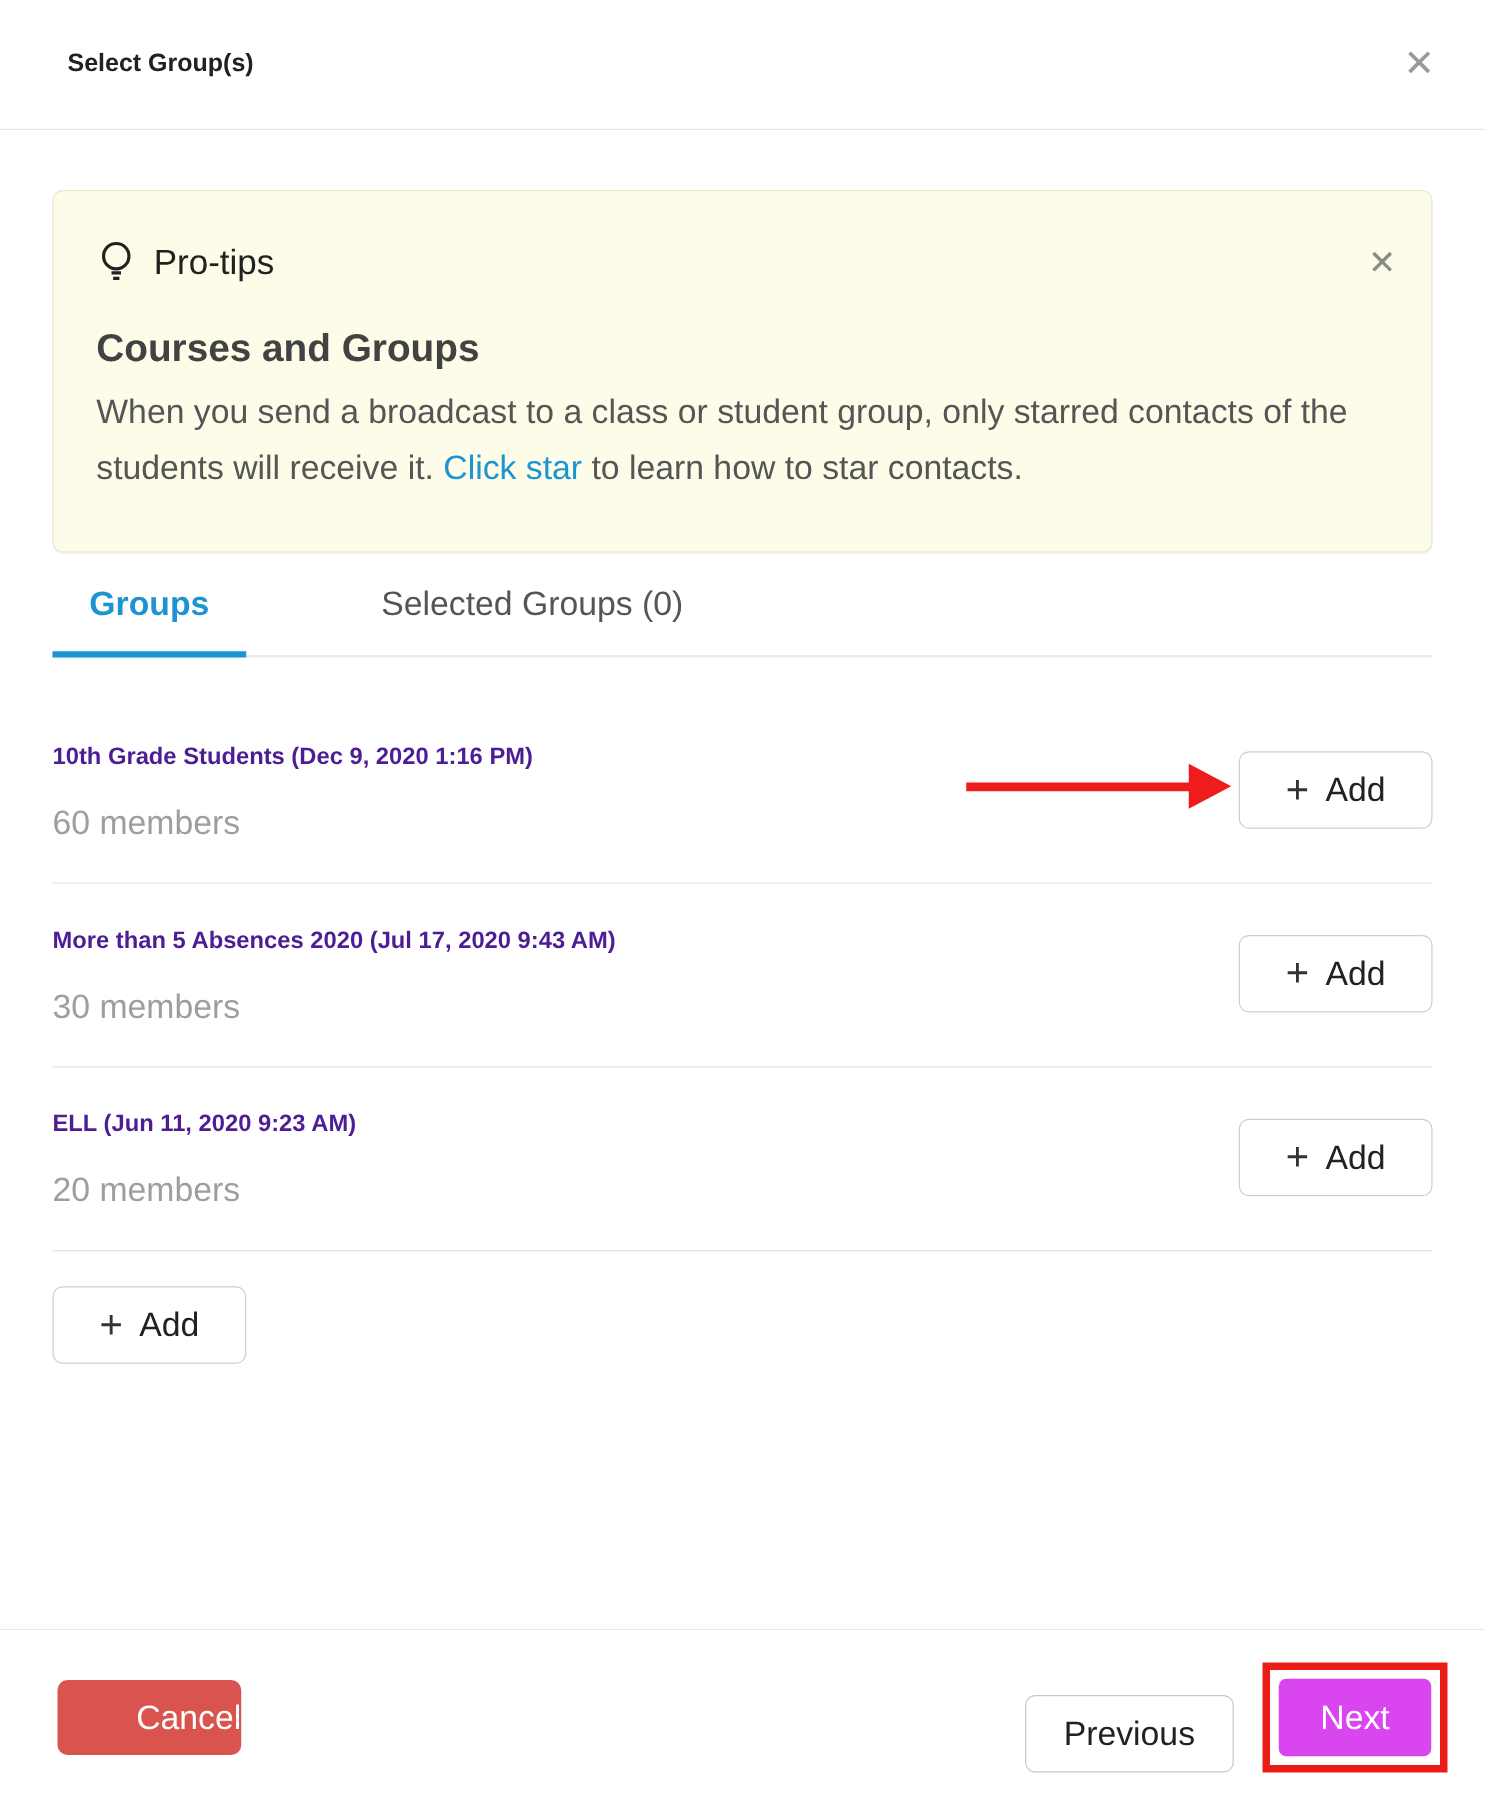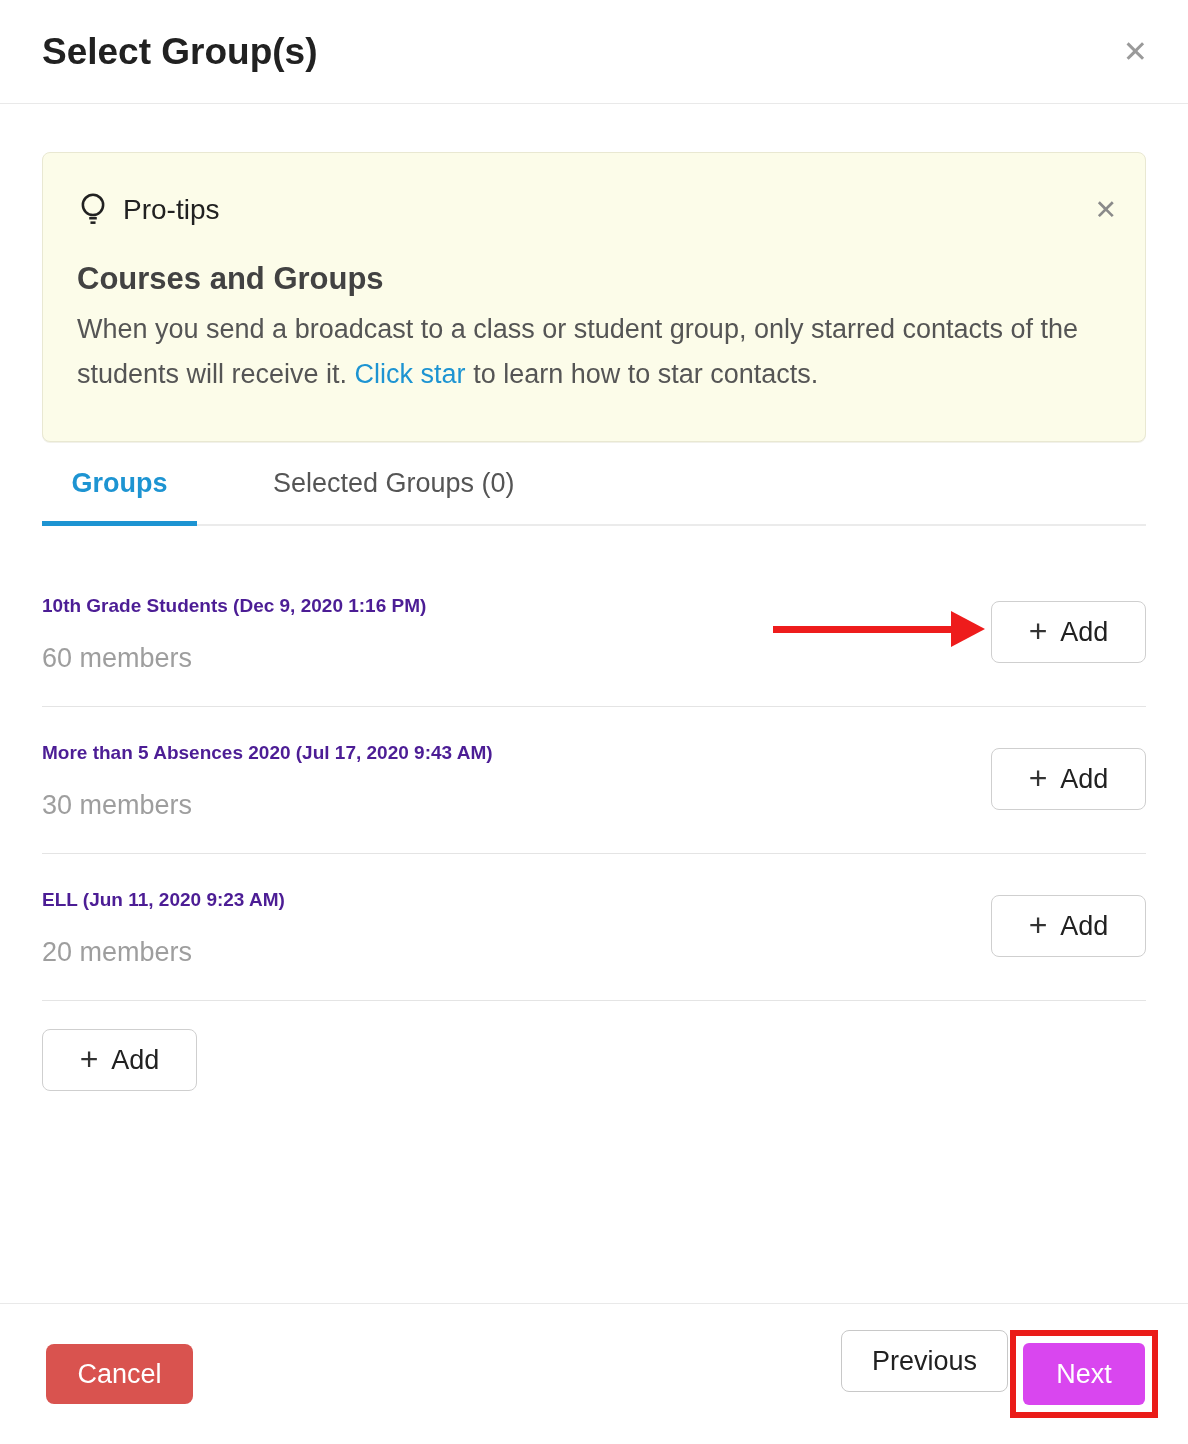--- a/index.html
+++ b/index.html
@@ -16,21 +16,21 @@
   
   .modal-header {
     height: 104px;
     border-bottom: 1px solid #e9e9e9;
     display: flex;
     align-items: center;
     justify-content: space-between;
     padding: 0 36px 0 42px;
     flex: 0 0 auto;
   }
-  .modal-title { font-size: 37px; font-weight: 700; color: #212121; }
+  .modal-title { font-size: 20px; font-weight: 700; color: #212121; margin-left: 12px; }
   .close-btn {
     background: none; border: none; cursor: pointer;
     font-size: 30px; color: #9a9a9a; line-height: 1;
     font-family: "Liberation Sans", sans-serif;
     padding: 4px;
   }
 
   
   .protips {
     margin: 48px 42px 0 42px;
@@ -66,20 +66,21 @@
     line-height: 45px;
   }
   .protips-link { color: #1d94d2; text-decoration: none; cursor: pointer; }
 
   
   .tabs {
     margin: 26px 42px 0 42px;
     display: flex;
     border-bottom: 2px solid #ebebeb;
     flex: 0 0 auto;
+    gap: 32px;
   }
   .tab {
     font-size: 27px;
     font-weight: 500;
     padding-bottom: 22px;
     border-bottom: 5px solid transparent;
     margin-bottom: -2px;
     cursor: pointer;
     background: none;
     border-top: none; border-left: none; border-right: none;
@@ -174,22 +175,23 @@
   }
   .cancel-btn {
     width: 147px; height: 60px;
     background: #d9534f;
     color: #ffffff;
     border: none;
     border-radius: 8px;
     font-size: 27px;
     cursor: pointer;
     font-family: "Liberation Sans", sans-serif;
-  }
-  .footer-right { display: flex; align-items: flex-start; gap: 2px; }
+    text-align: right;
+  }
+  .footer-right { display: flex; align-items: flex-end; gap: 23px; }
   .previous-btn {
     width: 167px; height: 62px;
     background: #ffffff;
     color: #212121;
     border: 1px solid #c8c8c8;
     border-radius: 8px;
     font-size: 27px;
     cursor: pointer;
     font-family: "Liberation Sans", sans-serif;
   }

